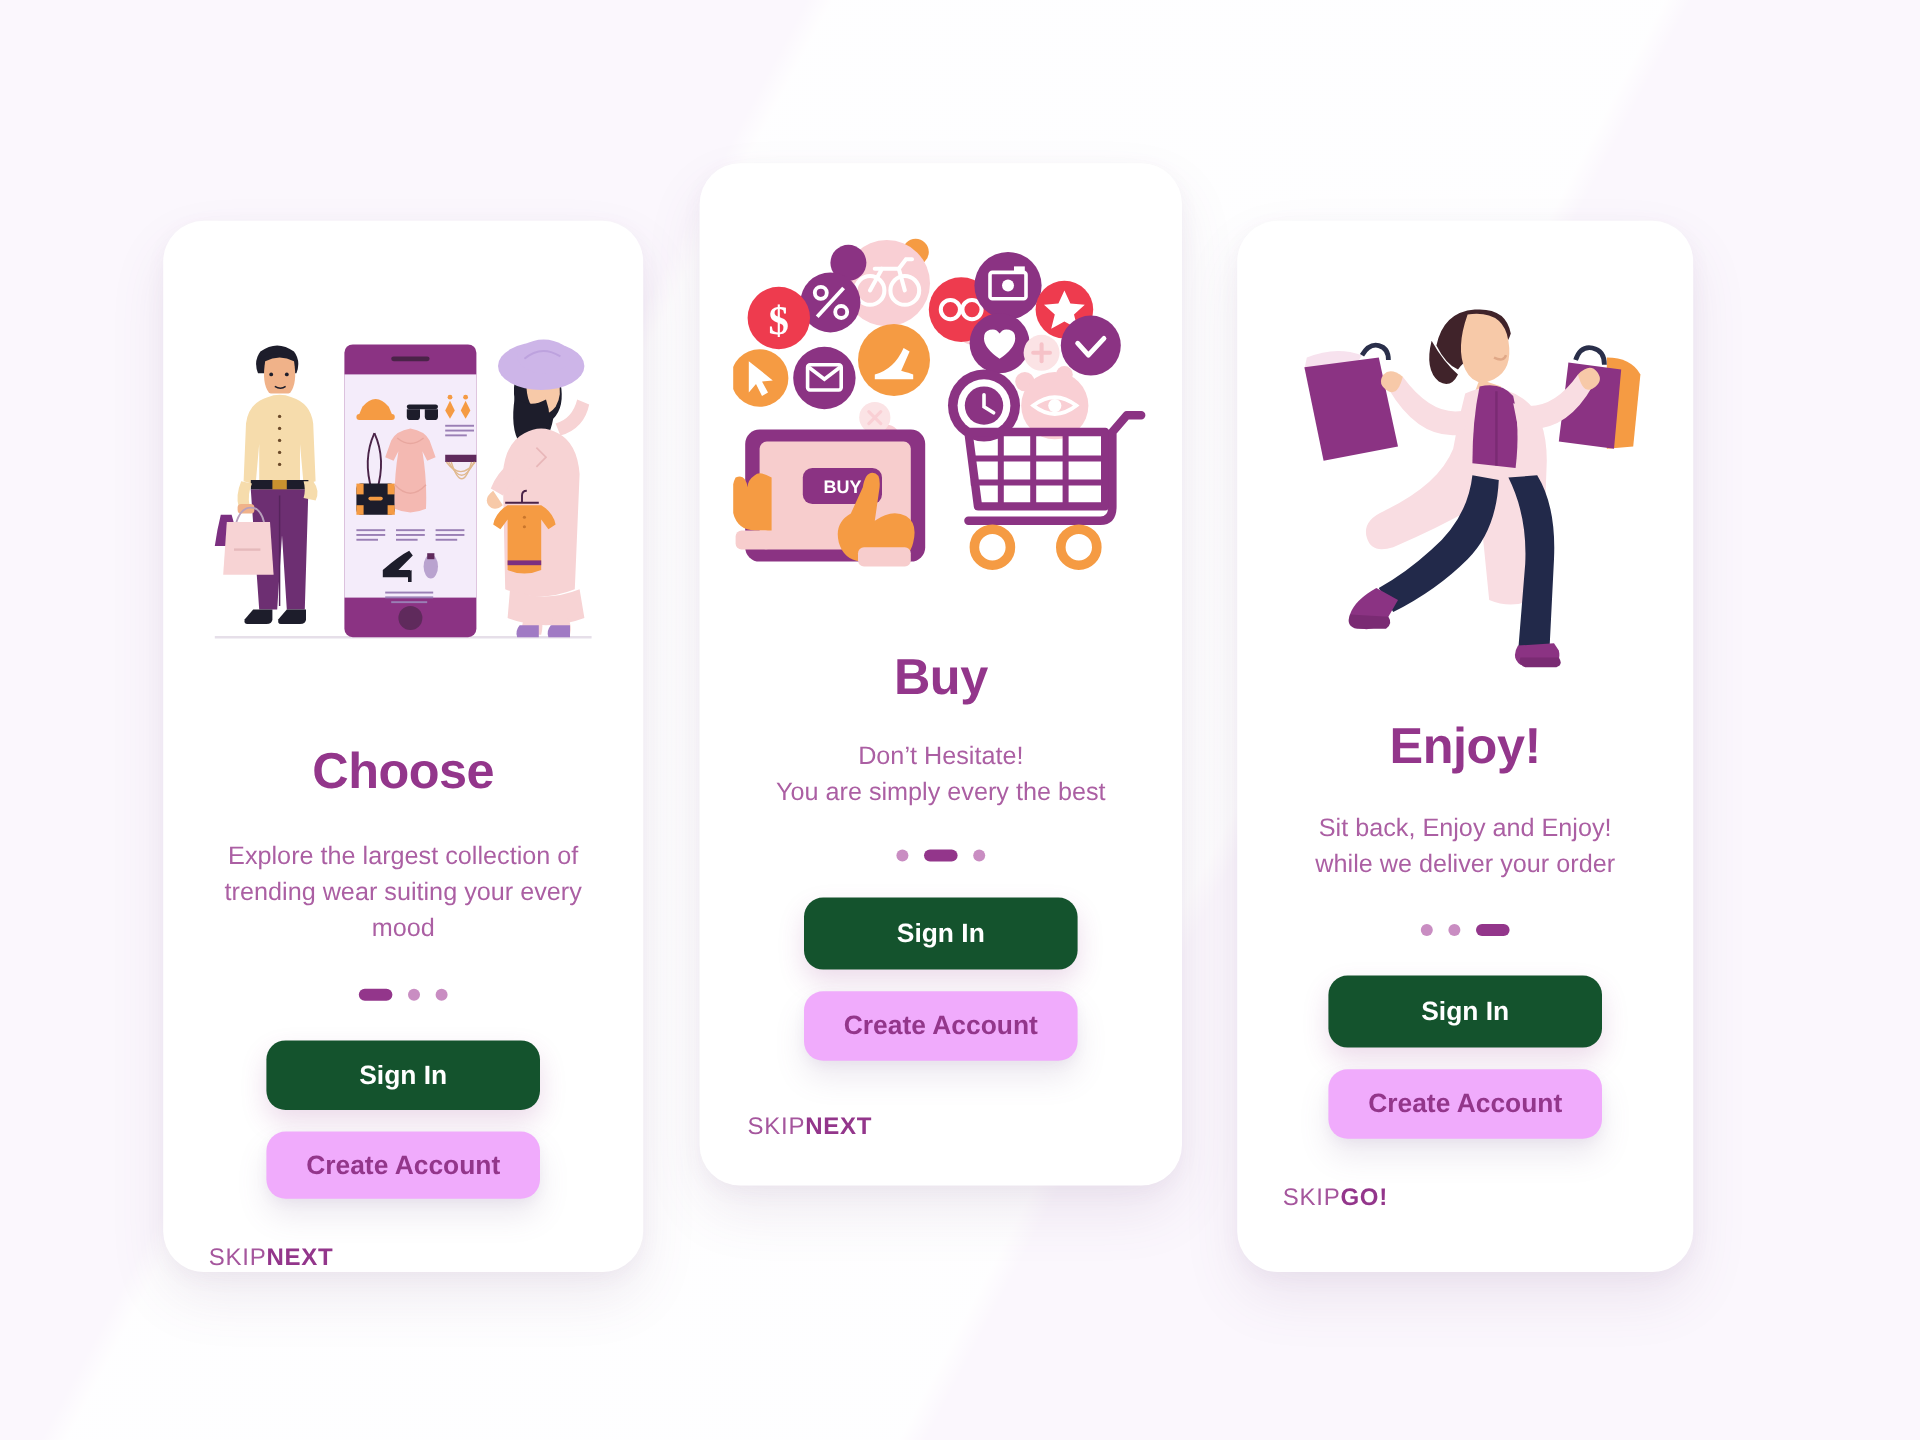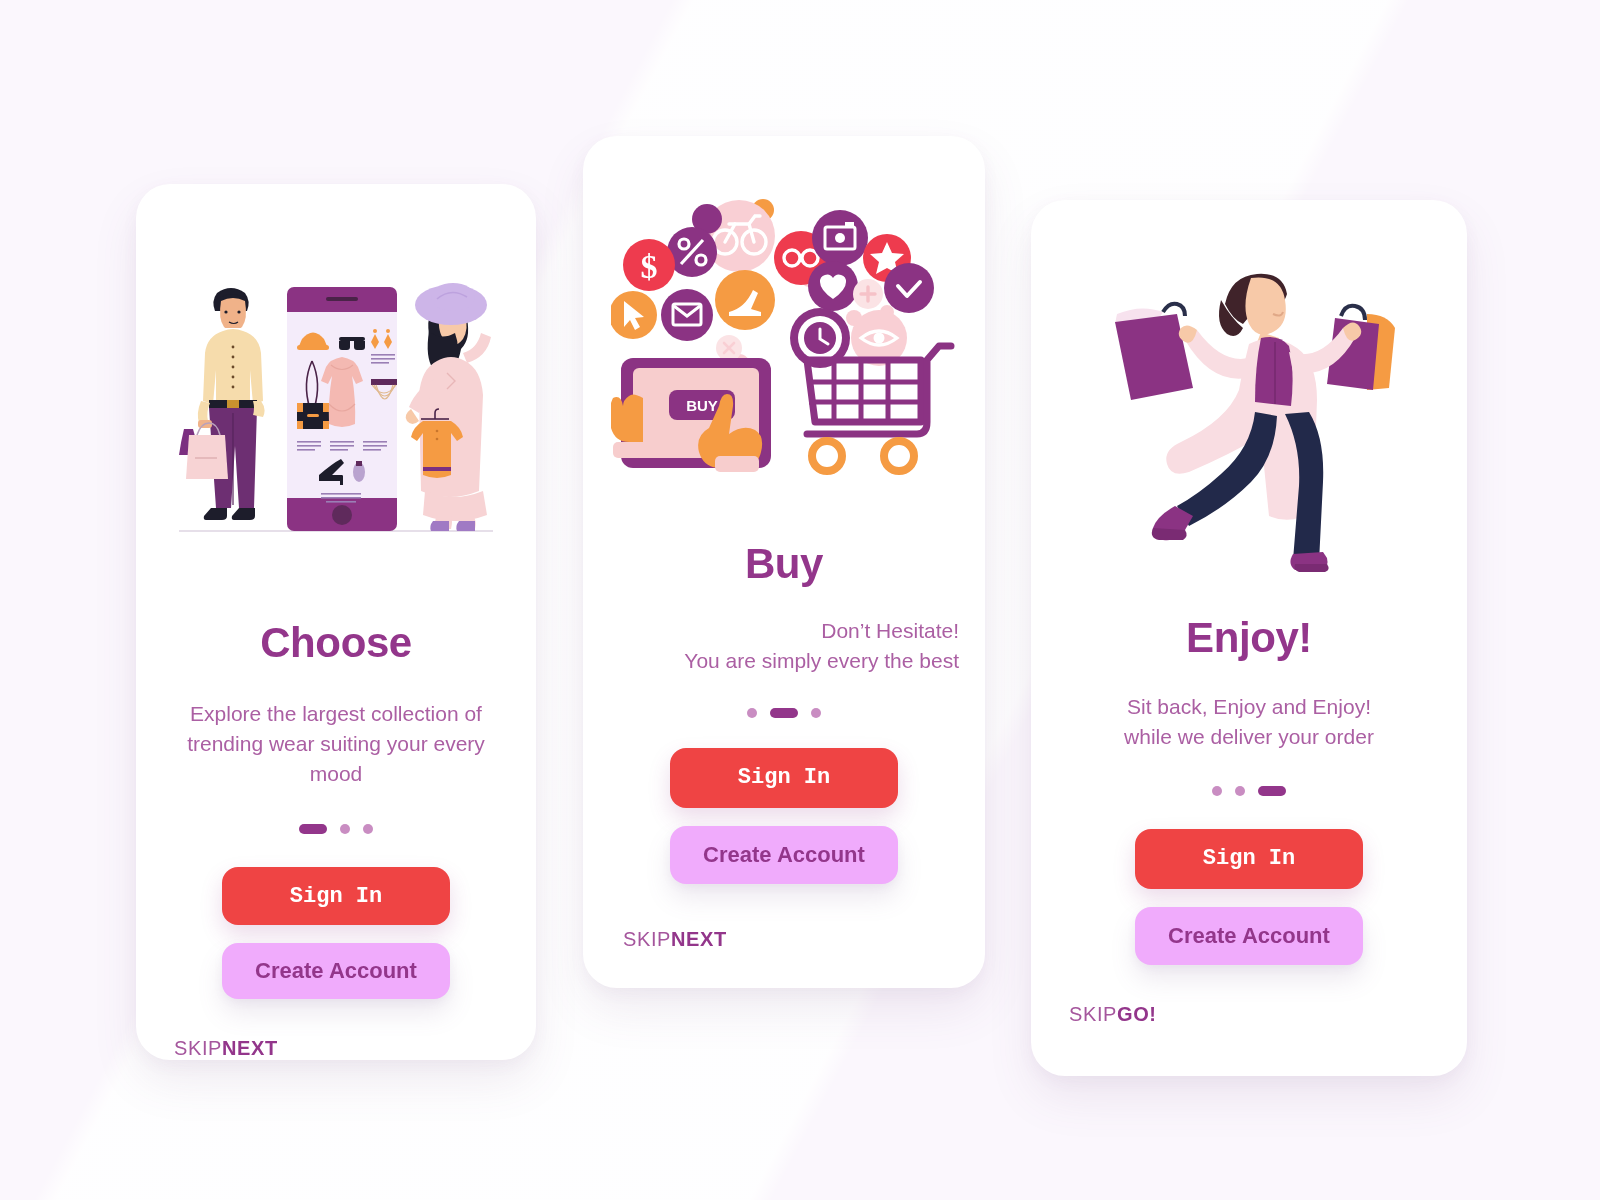--- a/index.html
+++ b/index.html
@@ -35,21 +35,21 @@
     border-radius: 34px;
     box-shadow: 0 22px 46px rgba(120, 80, 130, 0.10),
                 0 5px 16px rgba(120, 80, 130, 0.05);
     display: flex;
     flex-direction: column;
     align-items: center;
     overflow: hidden;
   }
   #card-choose { left: 136px; top: 184px;  width: 400px; height: 876px; }
   #card-buy    { left: 583px; top: 136px;  width: 402px; height: 852px; }
-  #card-enjoy  { left: 1031px; top: 200px; width: 436px; height: 876px; }
+  #card-enjoy  { left: 1031px; top: 184px; width: 380px; height: 876px; }
 
   .art {
     width: 100%;
     display: flex;
     align-items: flex-end;
     justify-content: center;
   }
   .art svg { display: block; }
 
   .title {
@@ -76,27 +76,27 @@
     border-radius: 50%;
     background: #c98dc2;
   }
   .dot.active {
     width: 28px; height: 10px;
     border-radius: 6px;
     background: #93368b;
   }
 
   .btn-primary {
-    background: #ef4444;
+    background: #14532d;
     color: #ffffff;
     border: none;
     border-radius: 16px;
     font-size: 22px;
     font-weight: bold;
-    font-family: Liberation Mono, monospace;
+    font-family: Liberation Sans, sans-serif;
     cursor: pointer;
     box-shadow: 0 10px 22px rgba(147, 54, 139, 0.18);
   }
   .btn-secondary {
     background: #f0abfc;
     color: #93368b;
     border: none;
     border-radius: 16px;
     font-size: 22px;
     font-weight: bold;
@@ -130,21 +130,21 @@
   #card-choose .art       { height: 300px; margin-top: 66px; }
   #card-choose .title     { font-size: 42px; margin-top: 80px; }
   #card-choose .subtitle  { margin-top: 32px; width: 330px; }
   #card-choose .dots      { margin-top: 36px; }
   #card-choose .btn-primary   { width: 228px; height: 60px; margin-top: 33px; }
   #card-choose .btn-secondary { width: 228px; height: 58px; margin-top: 18px; }
   #card-choose .footer    { margin-top: 38px; padding: 0 38px; }
 
   #card-buy .art          { height: 300px; margin-top: 44px; }
   #card-buy .title        { font-size: 42px; margin-top: 60px; }
-  #card-buy .subtitle     { margin-top: 28px; width: 350px; text-align: right; }
+  #card-buy .subtitle     { margin-top: 28px; width: 350px; }
   #card-buy .dots         { margin-top: 32px; }
   #card-buy .btn-primary     { width: 228px; height: 60px; margin-top: 30px; }
   #card-buy .btn-secondary   { width: 228px; height: 58px; margin-top: 18px; }
   #card-buy .footer       { margin-top: 44px; padding: 0 40px; }
 
   #card-enjoy .art        { height: 330px; margin-top: 46px; }
   #card-enjoy .title      { font-size: 42px; margin-top: 38px; }
   #card-enjoy .subtitle   { margin-top: 30px; width: 340px; }
   #card-enjoy .dots       { margin-top: 34px; }
   #card-enjoy .btn-primary   { width: 228px; height: 60px; margin-top: 33px; }

